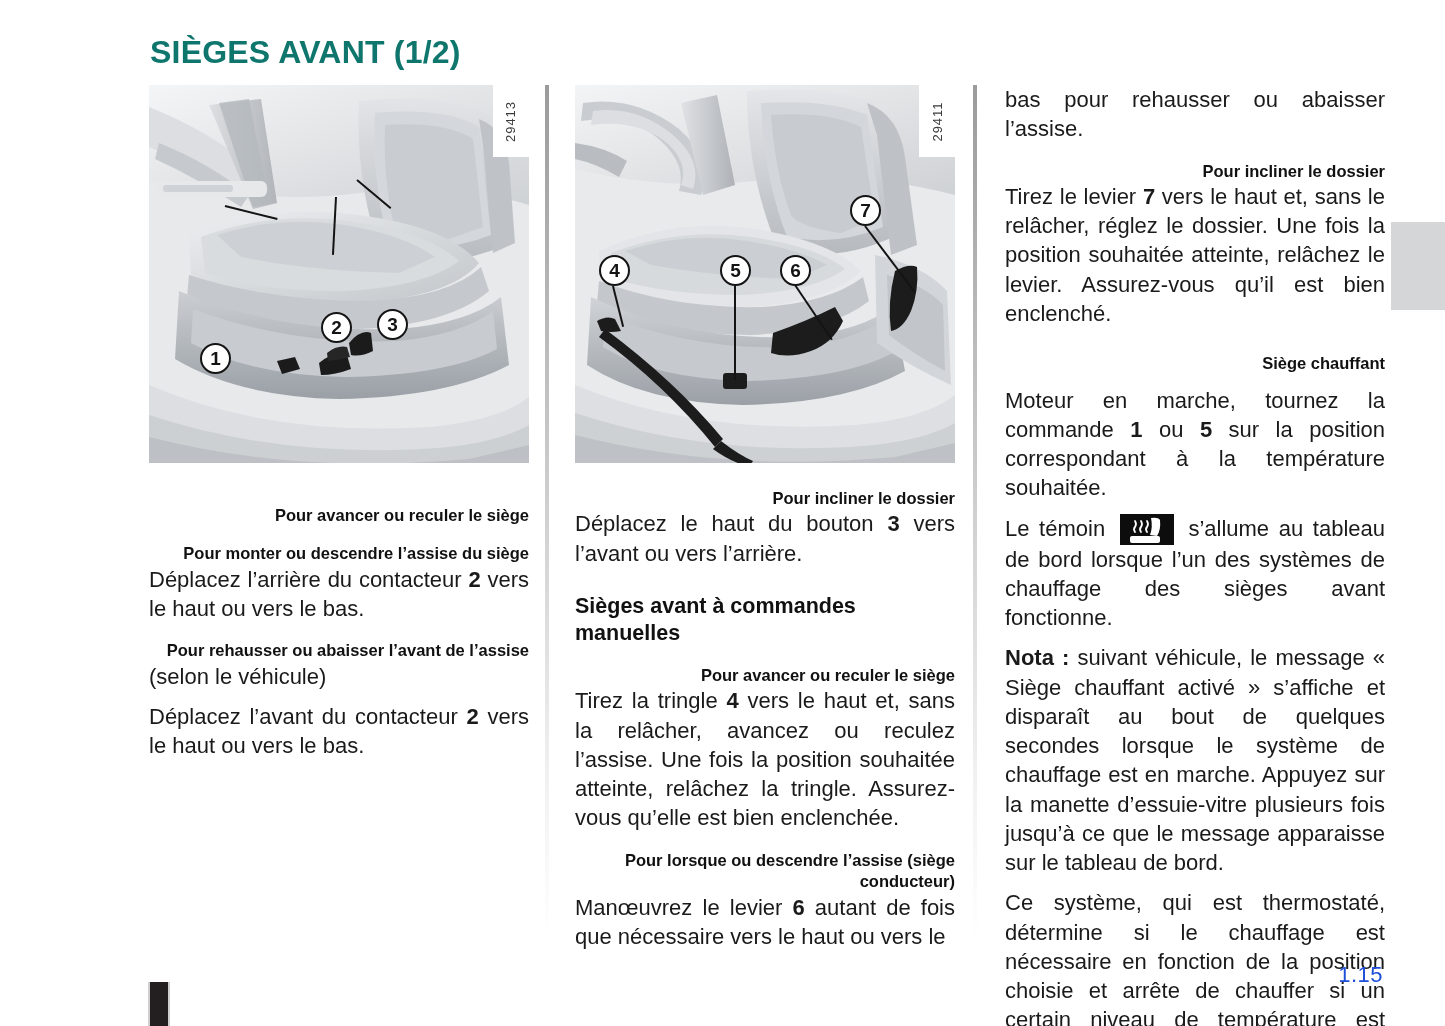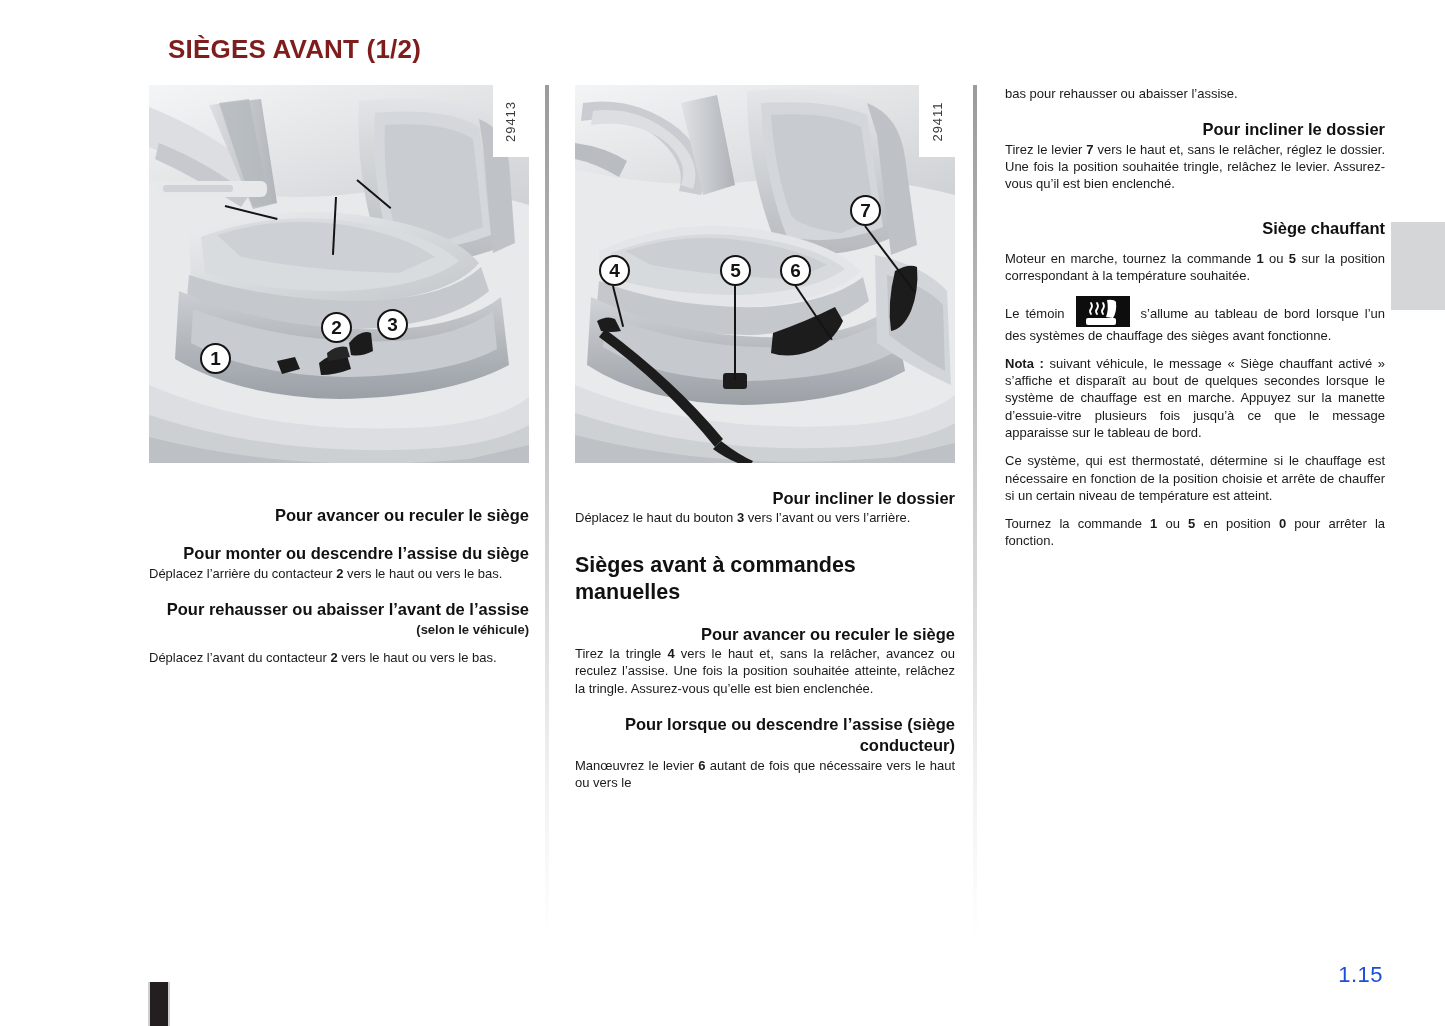--- a/index.html
+++ b/index.html
@@ -12,26 +12,26 @@
     height: 1026px;
     position: relative;
     overflow: hidden;
     font-family: "Liberation Sans", sans-serif;
     color: #151515;
   }
 
   
   .page-title {
     position: absolute;
-    left: 168px;
+    left: 150px;
     top: 34px;
-    font-size: 26px;
+    font-size: 32px;
     font-weight: bold;
     letter-spacing: 0.2px;
-    color: #7f1d1d;
+    color: #0f766e;
   }
 
   
   .col {
     position: absolute;
     top: 85px;
     width: 380px;
   }
   .col-1 { left: 149px; }
   .col-2 { left: 575px; }
@@ -116,27 +116,27 @@
   }
   h3.sub {
     font-size: 16.5px;
     font-weight: bold;
     line-height: 1.3;
     margin: 0;
     color: #111;
     text-align: right;
   }
   p.body {
-    font-size: 13px;
+    font-size: 22px;
     line-height: 1.33;
     margin: 0;
     color: #1a1a1a;
     text-align: justify;
   }
-  p.body.nojust { text-align: right; font-weight: bold; }
+  p.body.nojust { text-align: left; }
   p.body b, h3.sub b { font-weight: bold; }
   .gap-lg { height: 25px; }
   .gap-md { height: 17px; }
   .gap-sm { height: 11px; }
 
   
   .telltale {
     display: inline-block;
     width: 54px;
     height: 31px;
@@ -370,21 +370,21 @@
   <h3 class="sub">Pour lorsque ou descendre l’assise (siège conducteur)</h3>
   <p class="body"><span>Manœuvrez le levier </span><b>6</b><span> autant de fois que nécessaire vers le haut ou vers le</span></p>
 </div>
 
 <div class="col col-3">
 
   <p class="body">bas pour rehausser ou abaisser l’assise.</p>
 
   <div class="gap-md"></div>
   <h3 class="sub">Pour incliner le dossier</h3>
-  <p class="body"><span>Tirez le levier </span><b>7</b><span> vers le haut et, sans le relâcher, réglez le dossier. Une fois la position souhaitée tringle, relâchez le levier. Assurez-vous qu’il est bien enclenché.</span></p>
+  <p class="body"><span>Tirez le levier </span><b>7</b><span> vers le haut et, sans le relâcher, réglez le dossier. Une fois la position souhaitée atteinte, relâchez le levier. Assurez-vous qu’il est bien enclenché.</span></p>
 
   <div class="gap-lg"></div>
   <h3 class="sub">Siège chauffant</h3>
 
   <div class="gap-sm"></div>
   <p class="body"><span>Moteur en marche, tournez la commande </span><b>1</b><span> ou </span><b>5</b><span> sur la position correspondant à la température souhaitée.</span></p>
 
   <div class="gap-sm"></div>
   <p class="body"><span>Le témoin </span><span class="telltale"><svg width="54" height="31" viewBox="0 0 54 31">
           <rect x="0" y="0" width="54" height="31" fill="#0d0d0d"></rect>

